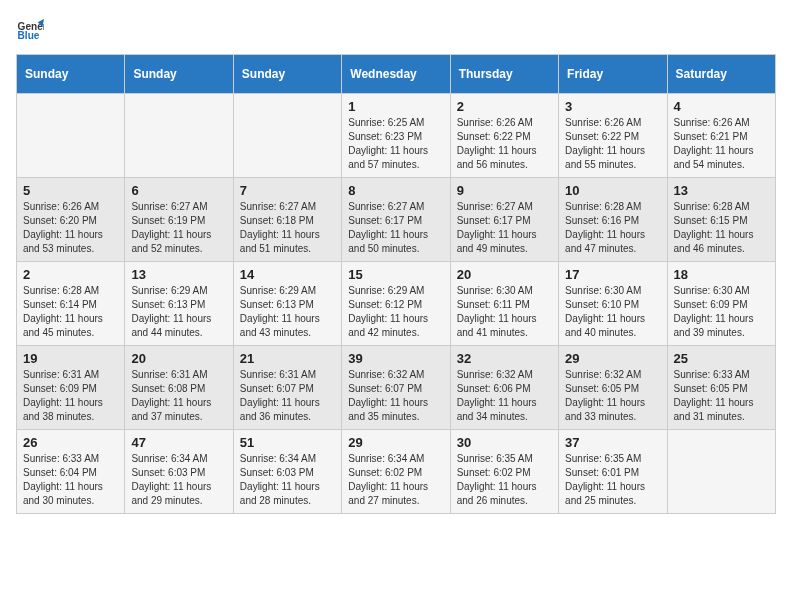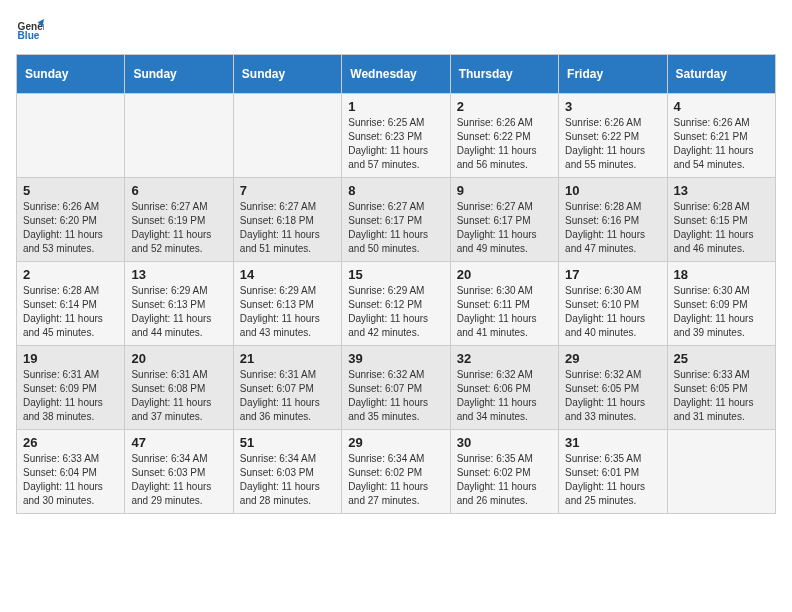--- a/index.html
+++ b/index.html
@@ -237,19 +237,19 @@
         </td>
         <td>
           <span class="day-number">29</span>
           <div class="day-info">Sunrise: 6:34 AM<br>Sunset: 6:02 PM<br>Daylight: 11 hours<br>and 27 minutes.</div>
         </td>
         <td>
           <span class="day-number">30</span>
           <div class="day-info">Sunrise: 6:35 AM<br>Sunset: 6:02 PM<br>Daylight: 11 hours<br>and 26 minutes.</div>
         </td>
         <td>
-          <span class="day-number">31</span>
+          <span class="day-number">37</span>
           <div class="day-info">Sunrise: 6:35 AM<br>Sunset: 6:01 PM<br>Daylight: 11 hours<br>and 25 minutes.</div>
         </td>
         <td></td>
       </tr>
     </tbody>
 </table>
 
 </body></html>

